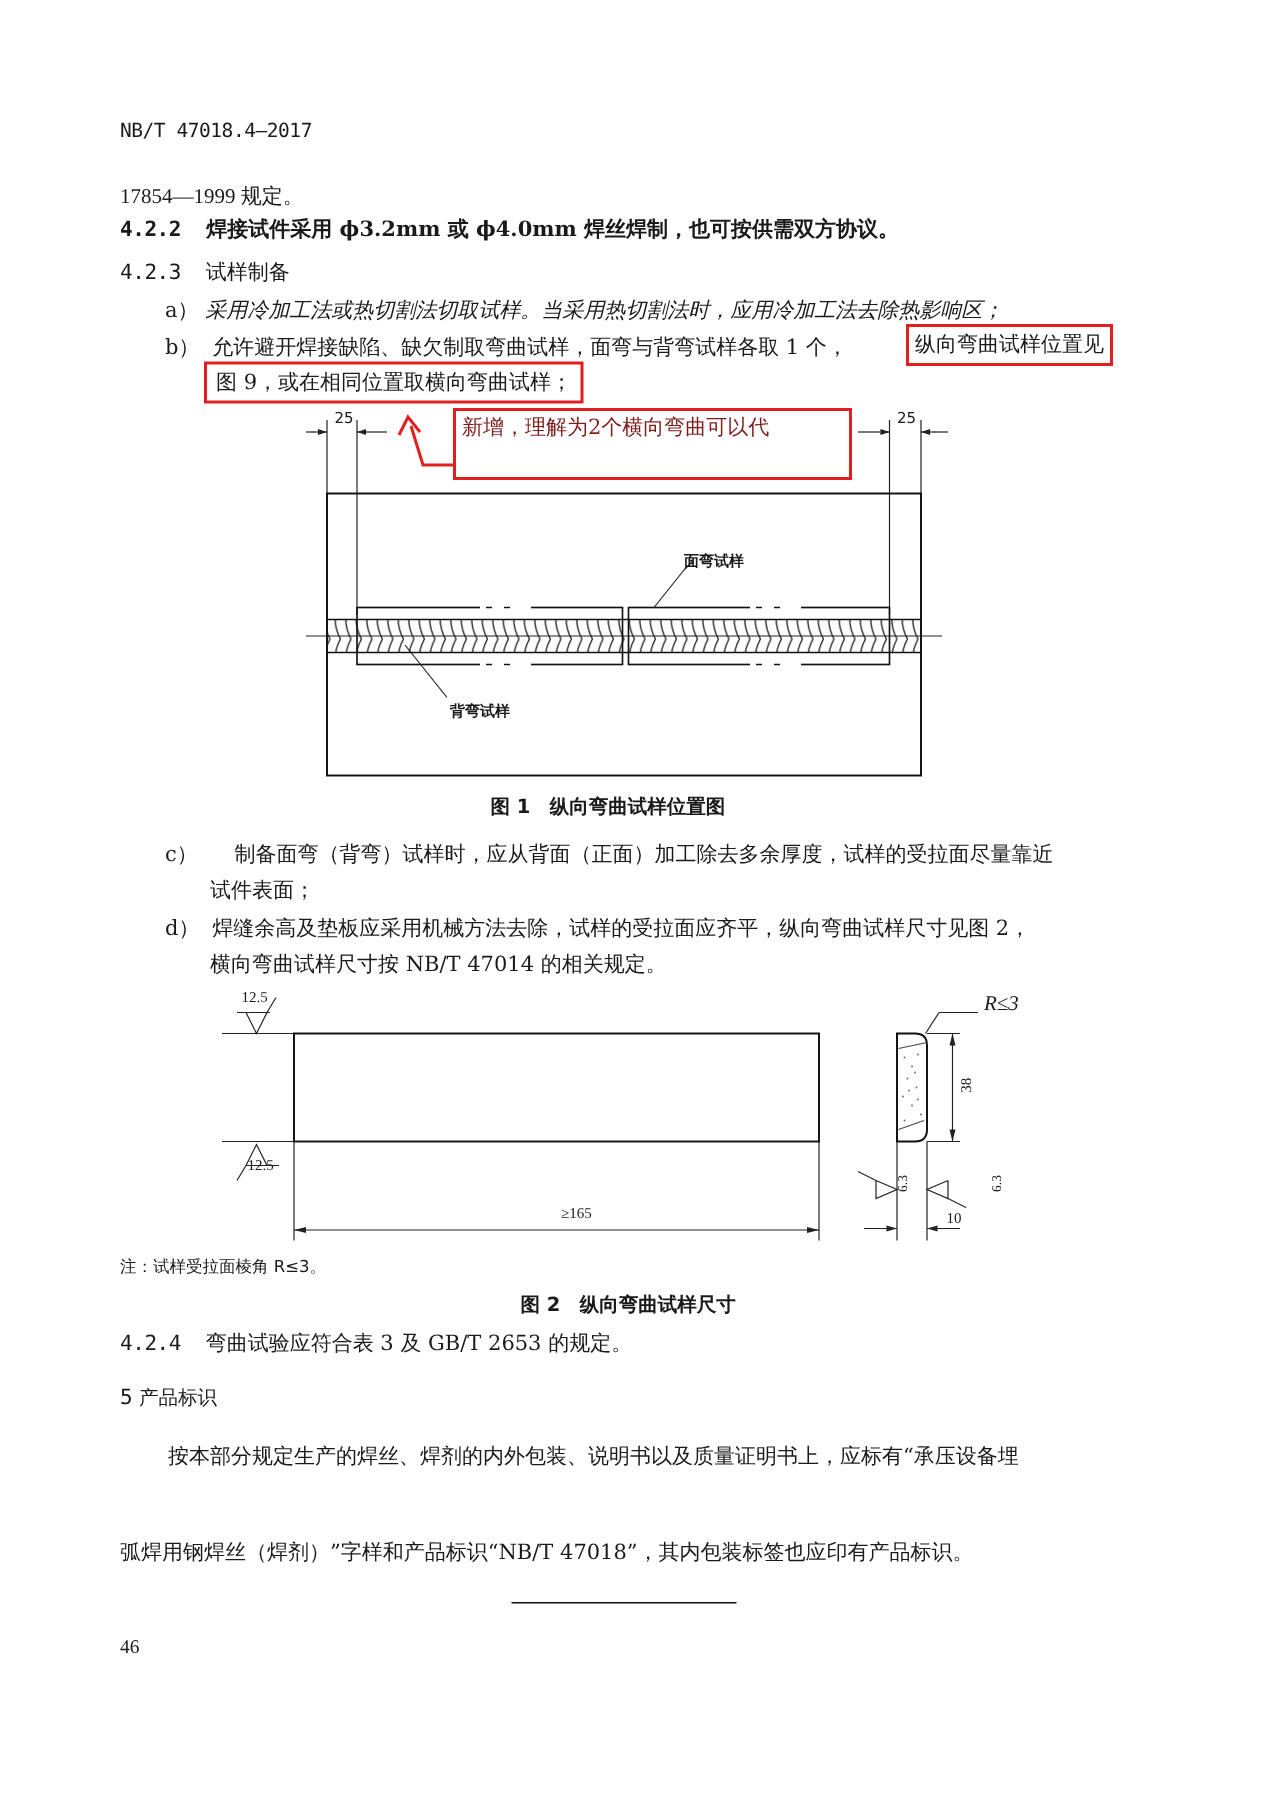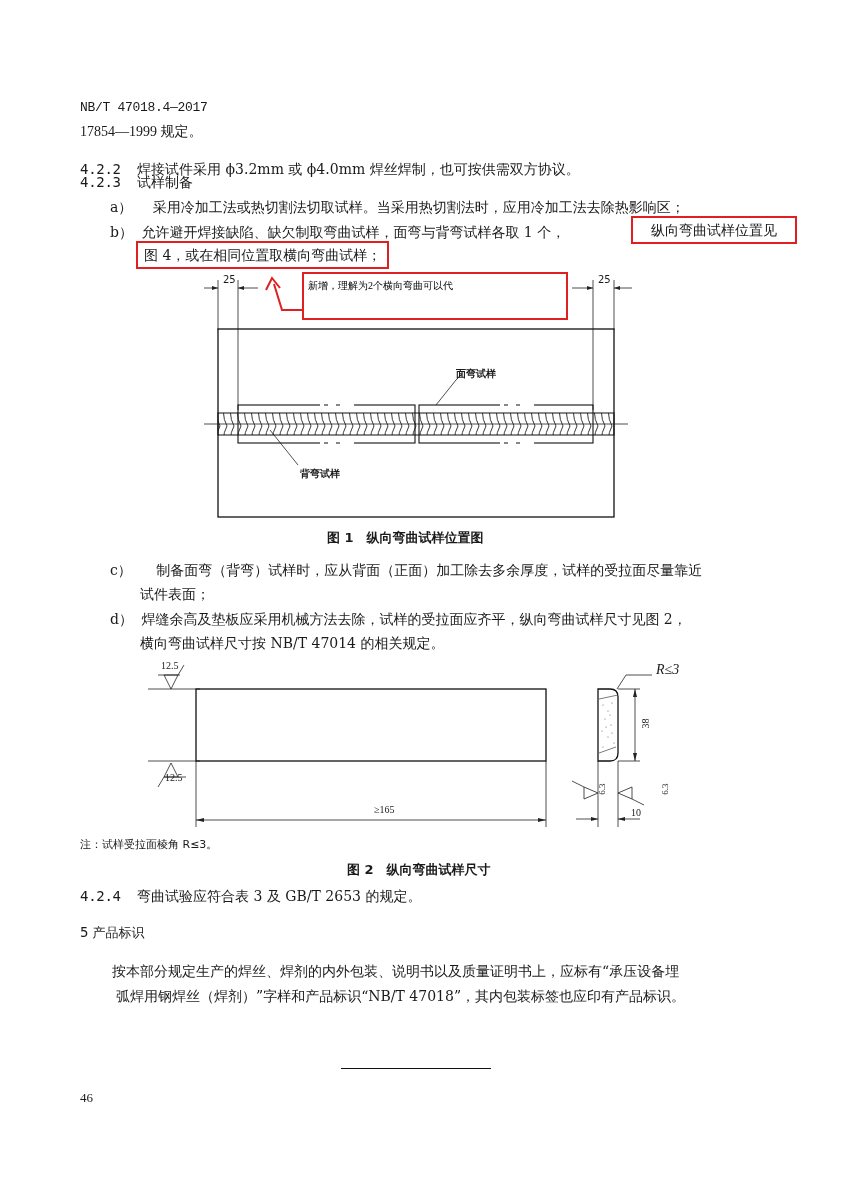--- a/index.html
+++ b/index.html
@@ -5,53 +5,53 @@
   html, body { margin:0; padding:0; background:#fff; }
   body { width:848px; height:1200px; position:relative; overflow:hidden; color:#1a1a1a;
          font-family:"DejaVu Serif","Liberation Serif",serif; }
   .abs { position:absolute; }
   .sans { font-family:"DejaVu Sans","Liberation Sans",sans-serif; }
   .serif { font-family:"Liberation Serif","DejaVu Serif",serif; }
   .t { font-size:14px; line-height:18px; white-space:nowrap; }
   .hdr { font-size:13px; font-family:"DejaVu Sans Mono","Liberation Mono",monospace; letter-spacing:-0.3px; }
   .cap { font-size:13px; font-weight:bold; font-family:"DejaVu Sans","Liberation Sans",sans-serif; }
   .redbox { border:2px solid #e02020; }
-  .redtext { color:#000000; font-size:10px; line-height:19px;font-family:Liberation Serif, serif; }
+  .redtext { color:#7f1d1d; font-size:14px; line-height:19px; }
 </style>
 </head>
 <body>
 
-<div class="abs hdr" style="left:80px;top:100px;font-family:Liberation Mono, monospace;">NB/T 47018.4—2017</div>
+<div class="abs hdr" style="left:80px;top:80px;">NB/T 47018.4—2017</div>
 
 <div class="abs t serif" style="left:80px;top:123px;">17854—1999 规定。</div>
 
-<div class="abs t" style="left:80px;top:160px;">
+<div class="abs t" style="left:80px;top:144px;font-weight:bold;">
   <span class="hdr" style="font-size:14px;">4.2.2</span>
   <span style="margin-left:12px;">焊接试件采用 ϕ3.2mm 或 ϕ4.0mm 焊丝焊制，也可按供需双方协议。</span>
 </div>
 
 <div class="abs t" style="left:80px;top:173px;">
   <span class="hdr" style="font-size:14px;">4.2.3</span>
   <span style="margin-left:12px;">试样制备</span>
 </div>
 
 <div class="abs t" style="left:110px;top:198px;">
   <span>a）</span>
-  <span style="margin-left:16px;">采用冷加工法或热切割法切取试样。当采用热切割法时，应用冷加工法去除热影响区；</span>
+  <span style="margin-left:0;font-style:italic;">采用冷加工法或热切割法切取试样。当采用热切割法时，应用冷加工法去除热影响区；</span>
 </div>
 
 <div class="abs t" style="left:110px;top:223px;">
   <span>b）</span>
   <span style="margin-left:4px;">允许避开焊接缺陷、缺欠制取弯曲试样，面弯与背弯试样各取 1 个，</span>
 </div>
-<div class="abs t redbox" style="left:631px;top:216px;padding:3px 18px;">
+<div class="abs t redbox" style="left:604px;top:216px;padding:3px 4px;">
   <span>纵向弯曲试样位置见</span>
 </div>
 <div class="abs t redbox" style="left:136px;top:241px;padding:3px 6px;">
-  <span>图 4，或在相同位置取横向弯曲试样；</span>
+  <span>图 9，或在相同位置取横向弯曲试样；</span>
 </div>
 
 <svg class="abs" style="left:260px;top:270px;" width="50" height="50">
   <polyline points="44,40 22,40 14,14" fill="none" stroke="#e02020" stroke-width="2"></polyline>
   <polyline points="6,20 12,8 20,18" fill="none" stroke="#e02020" stroke-width="2"></polyline>
 </svg>
 <div class="abs redbox" style="left:302px;top:272px;width:254px;height:40px;padding:2px 4px;">
   <div class="redtext">新增，理解为2个横向弯曲可以代</div>
 </div>
 
@@ -185,16 +185,16 @@
   <span class="hdr" style="font-size:14px;">4.2.4</span>
   <span style="margin-left:12px;">弯曲试验应符合表 3 及 GB/T 2653 的规定。</span>
 </div>
 
 <div class="abs t" style="left:80px;top:923px;">
   <span class="hdr" style="font-size:14px;">5</span>
   <span class="sans" style="font-size:13px;">产品标识</span>
 </div>
 
 <div class="abs t" style="left:112px;top:962px;">按本部分规定生产的焊丝、焊剂的内外包装、说明书以及质量证明书上，应标有“承压设备埋</div>
-<div class="abs t" style="left:80px;top:987px;margin-left:36px;">弧焊用钢焊丝（焊剂）”字样和产品标识“NB/T 47018”，其内包装标签也应印有产品标识。</div>
+<div class="abs t" style="left:80px;top:1026px;">弧焊用钢焊丝（焊剂）”字样和产品标识“NB/T 47018”，其内包装标签也应印有产品标识。</div>
 
 <div class="abs" style="left:341px;top:1068px;width:150px;height:1px;background:#111;"></div>
 <div class="abs serif" style="left:80px;top:1090px;font-size:13px;">46</div>
 
 </body></html>

